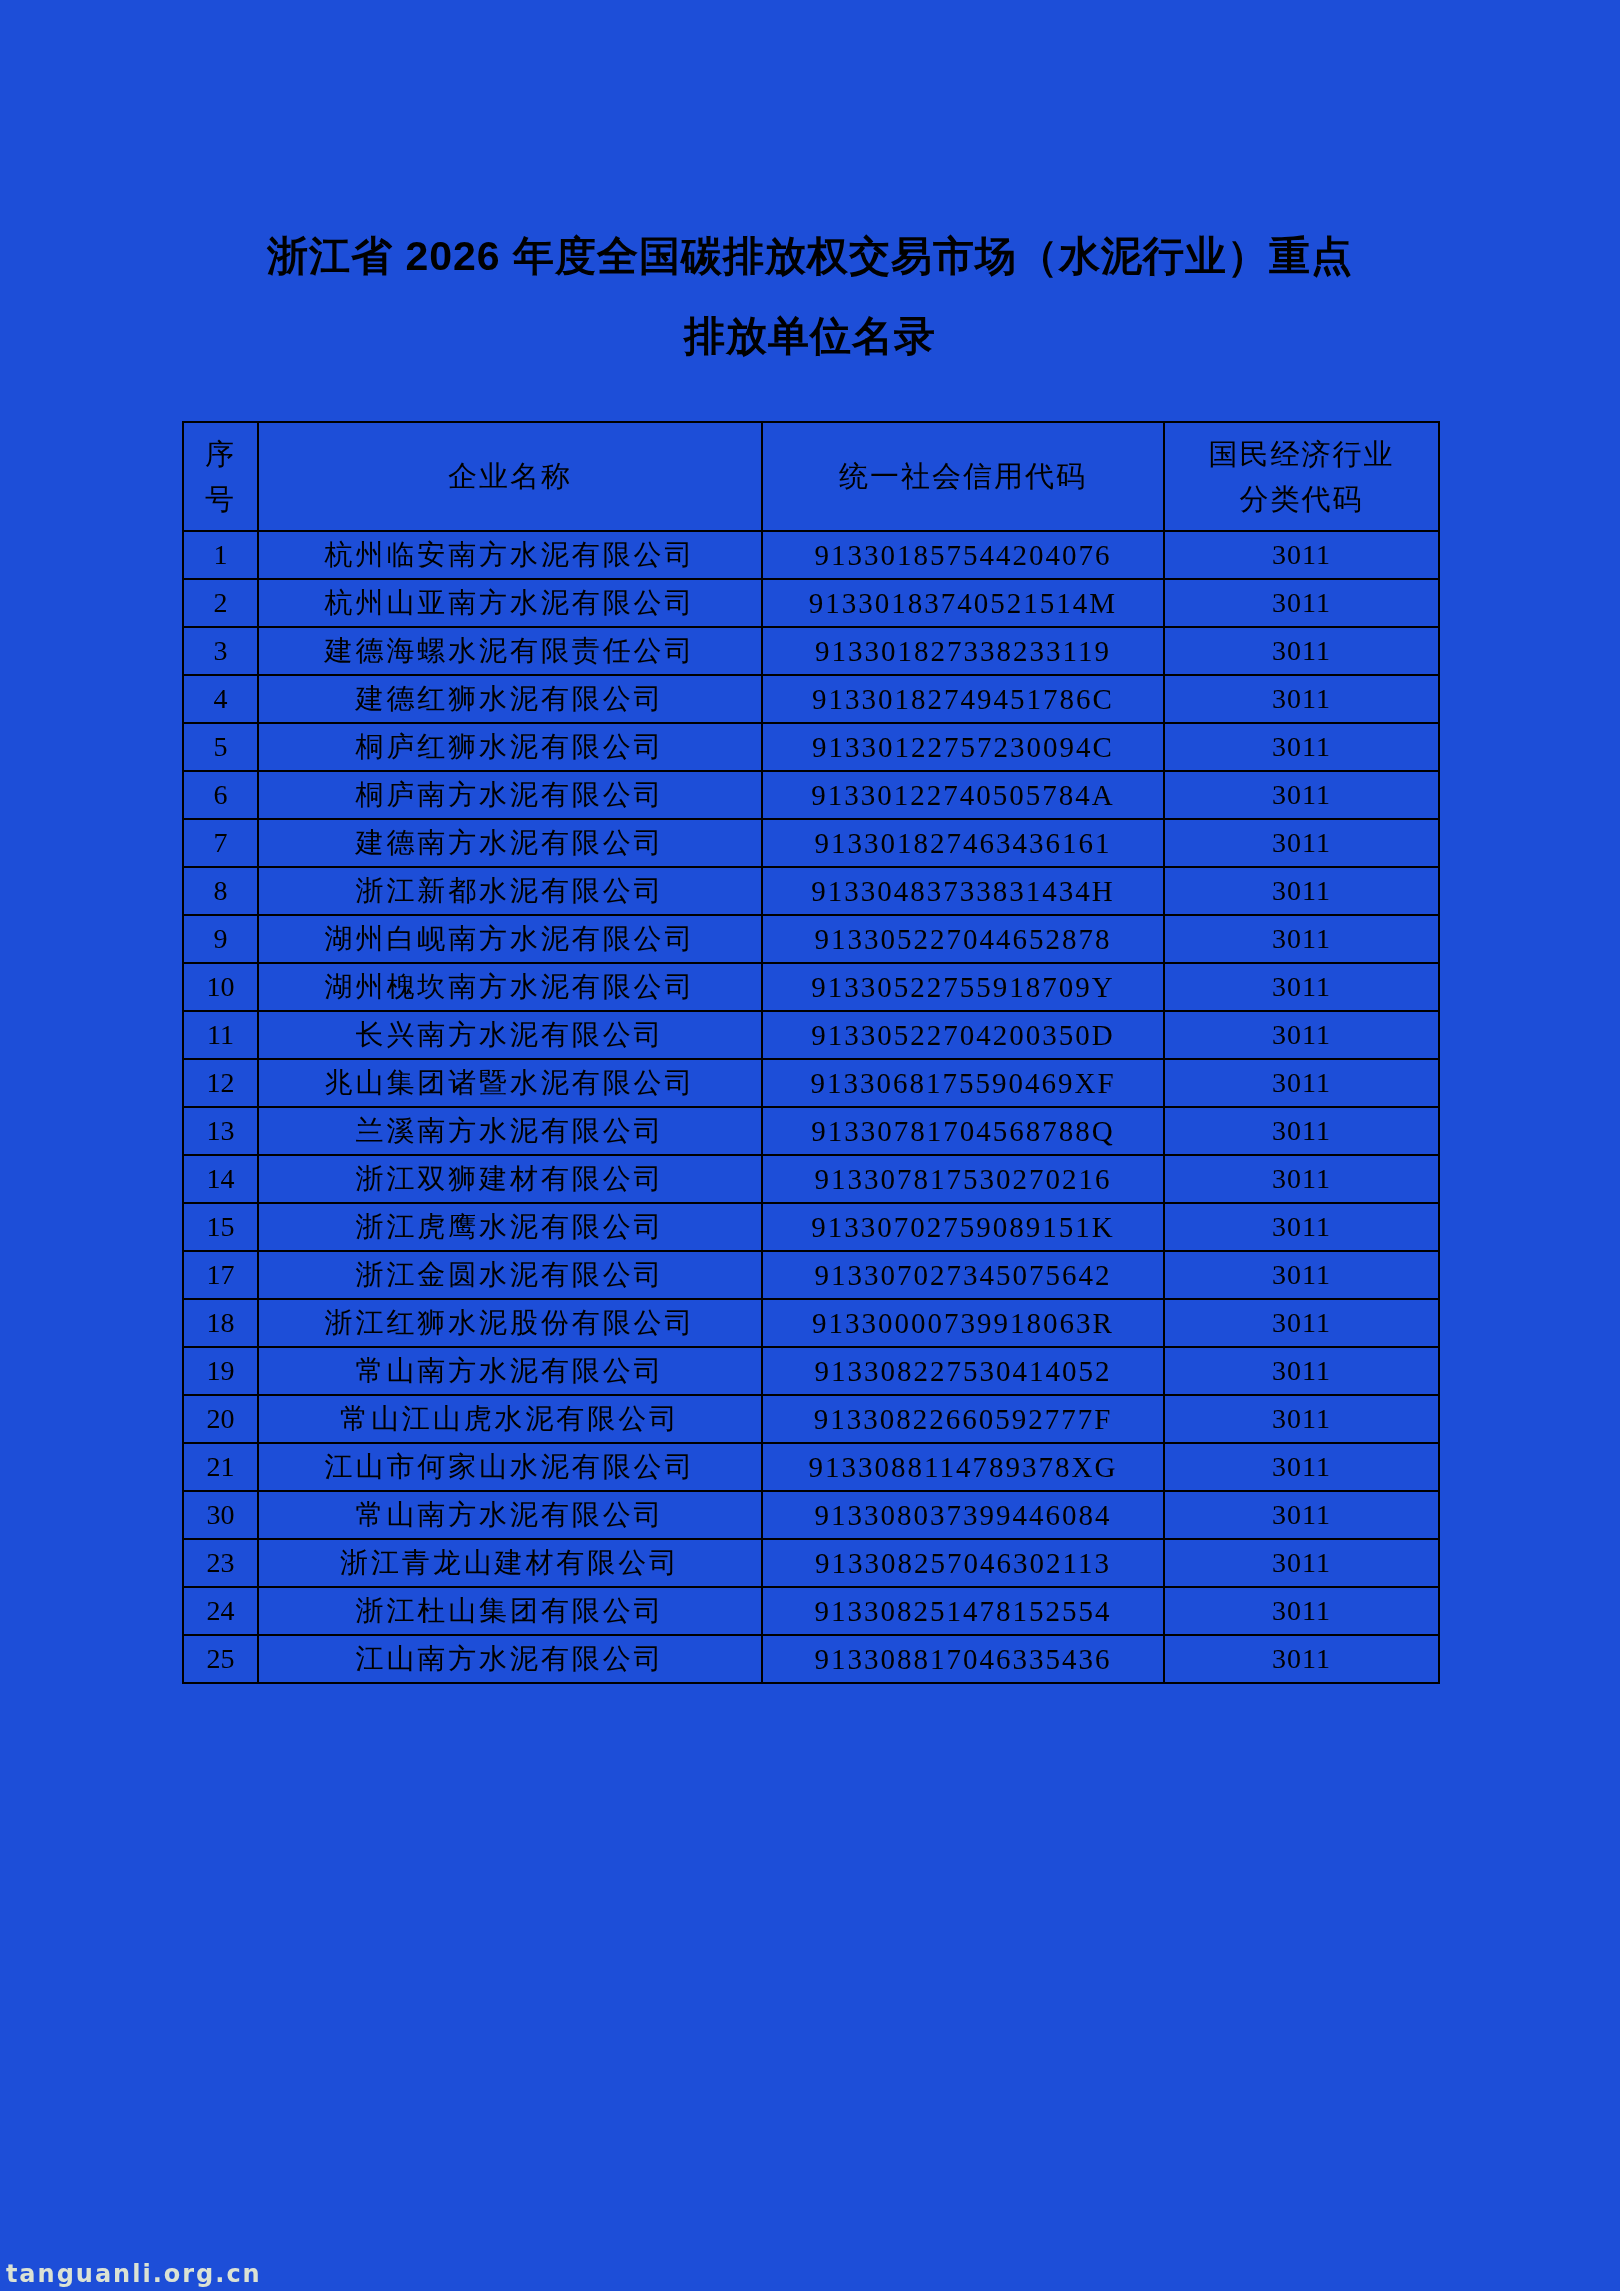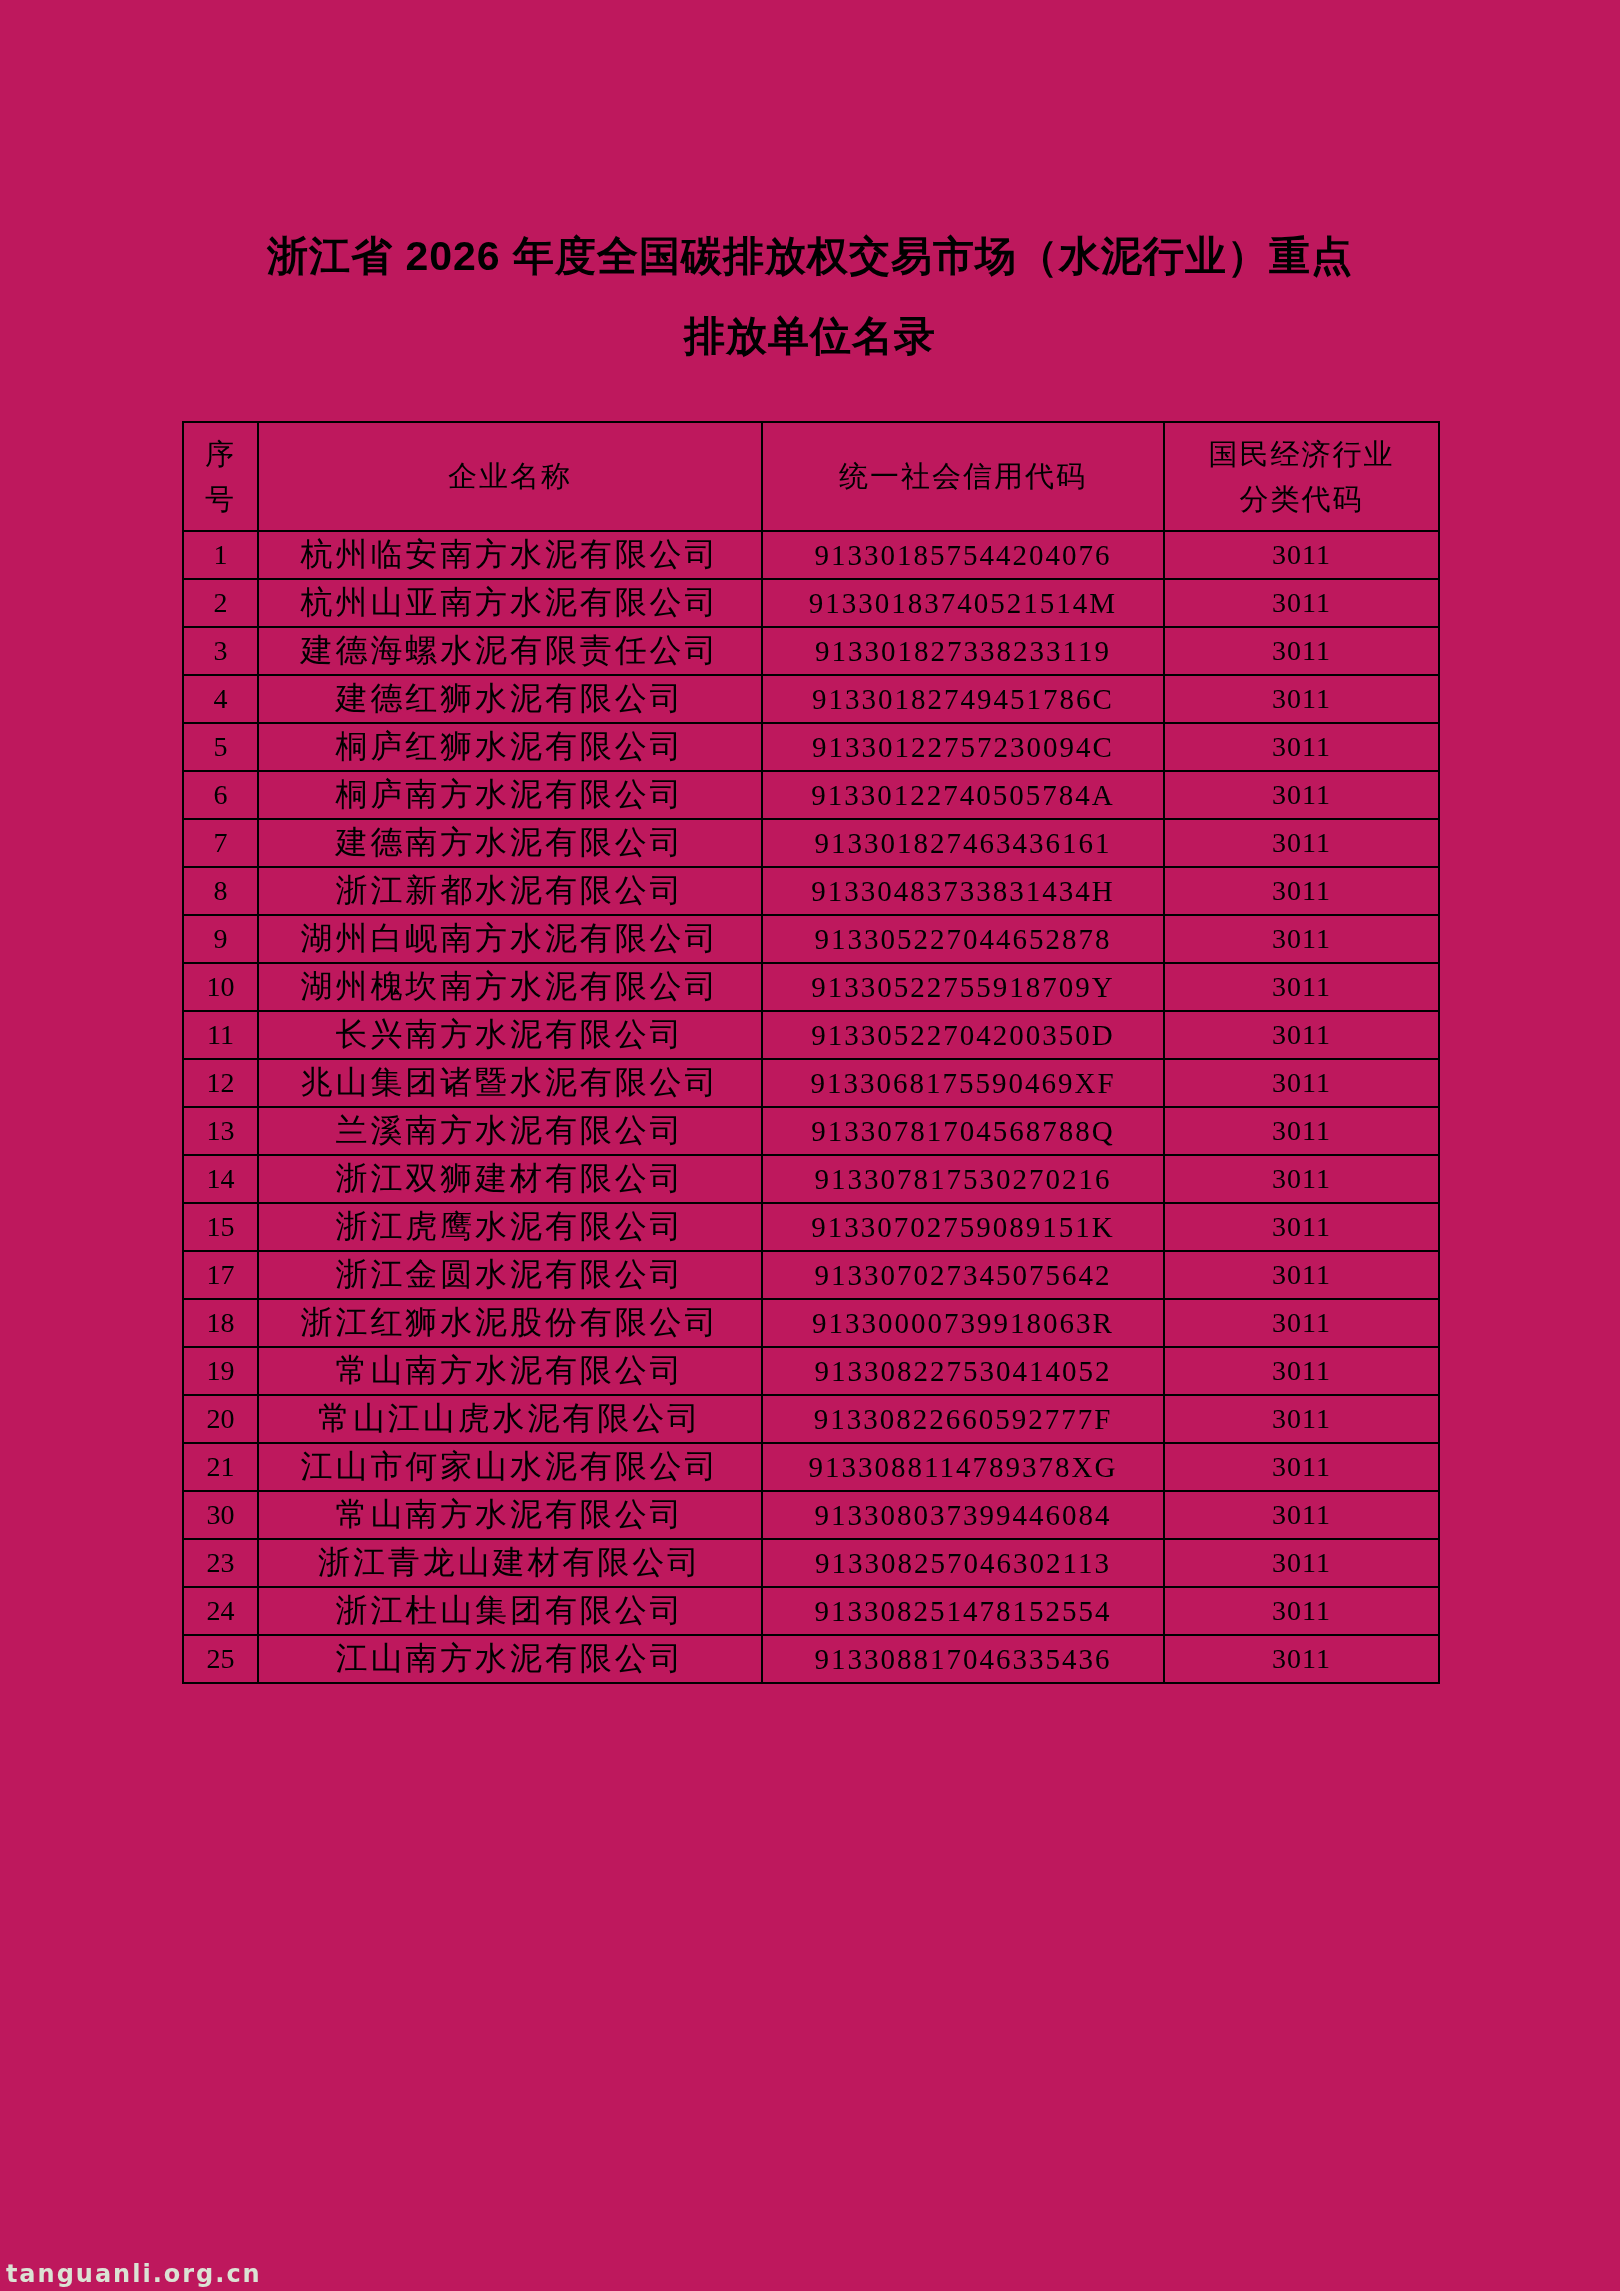--- a/index.html
+++ b/index.html
@@ -4,21 +4,21 @@
 <style>
   html, body {
     margin: 0;
     padding: 0;
     background: #ffffff;
   }
   .page {
     position: relative;
     width: 1620px;
     height: 2292px;
-    background: #be185d;
+    background: #1d4ed8;
     overflow: hidden;
     font-family: "Liberation Serif", "DejaVu Serif", serif;
     color: #000000;
   }
   .title {
     position: absolute;
     top: 216px;
     left: 0;
     width: 100%;
     margin: 0;
@@ -52,21 +52,21 @@
   .units-table th {
     font-weight: normal;
     font-size: 29px;
     letter-spacing: 2px;
   }
   .hdr-inner   { margin: 0 auto; line-height: 1.55; }
   .hdr-inner-0 { width: 1.2em; }
   .hdr-inner-3 { max-width: 7.2em; }
 
   .col-0 { font-size: 28px; }
-  .col-1 { font-size: 32px; letter-spacing: 2.9px; margin-left: 33px; }
+  .col-1 { font-size: 28px; letter-spacing: 2.9px; margin-left: 33px; }
   .col-2 { font-size: 29px; letter-spacing: 2px; }
   .col-3 { font-size: 28px; letter-spacing: 1px; }
 
   .watermark {
     position: absolute;
     left: 5.9px;
     bottom: 3.9px;
     font-family: "DejaVu Sans", sans-serif;
     font-weight: 700;
     font-size: 24px;

